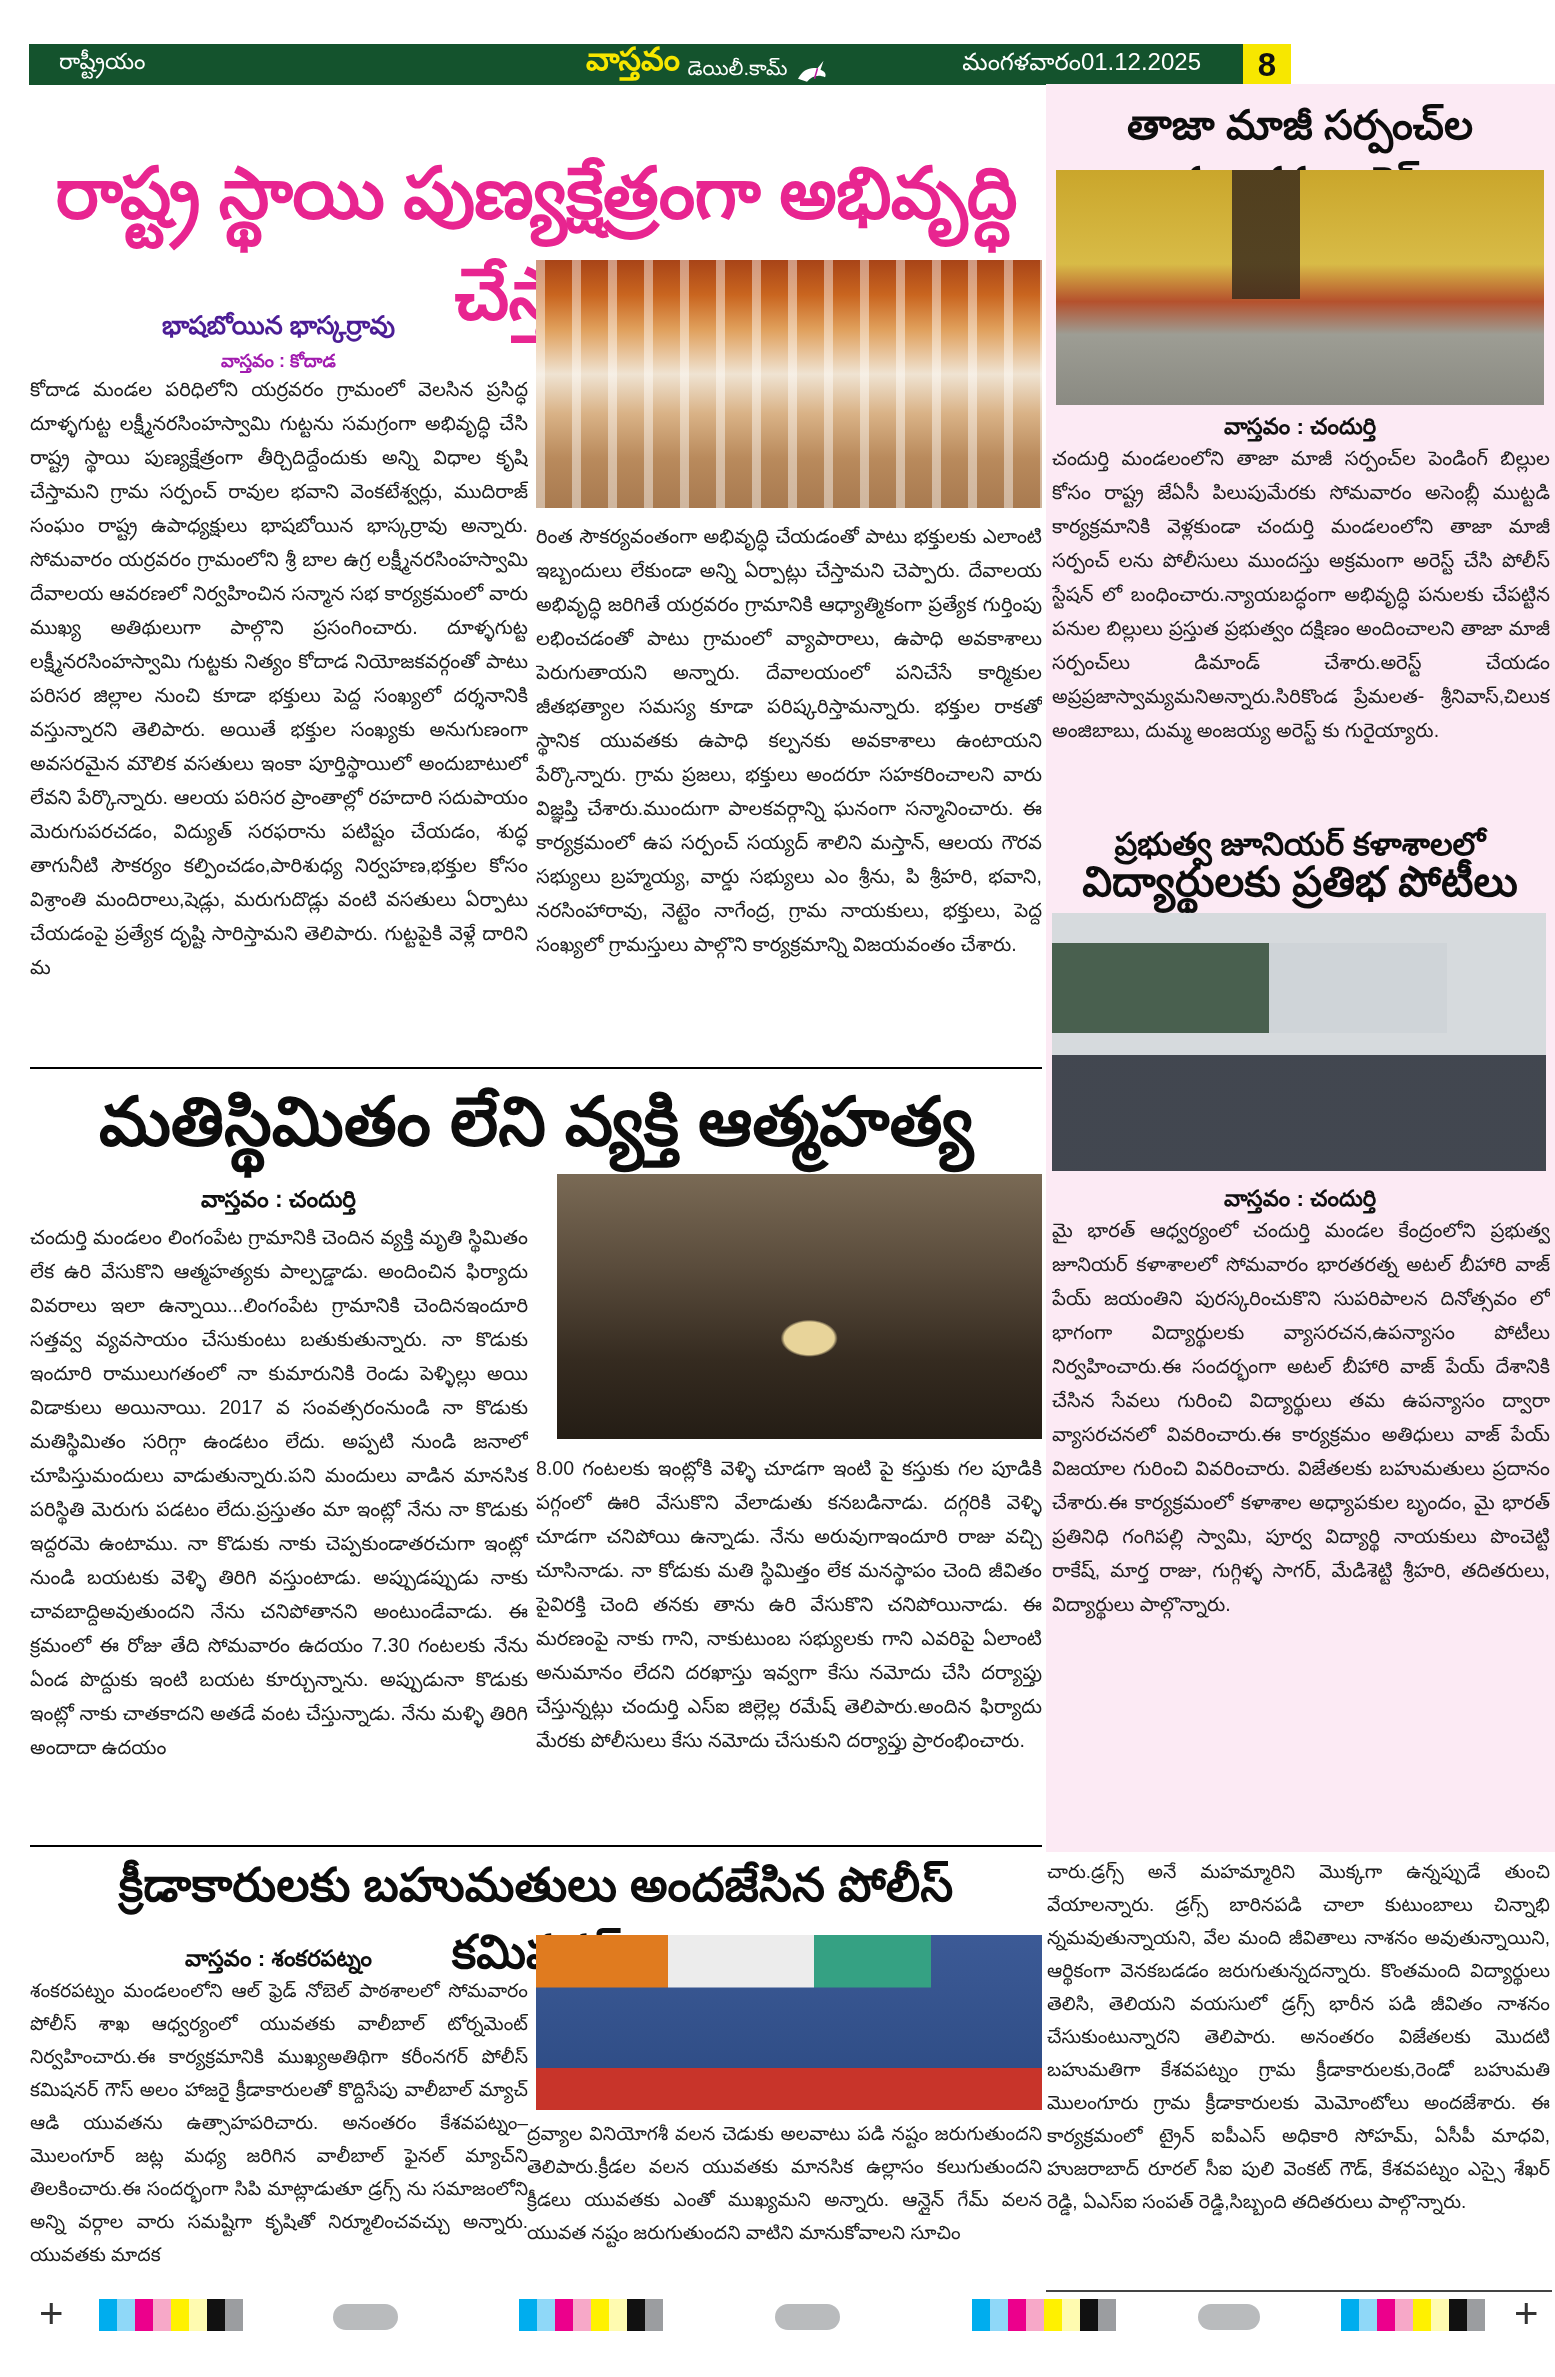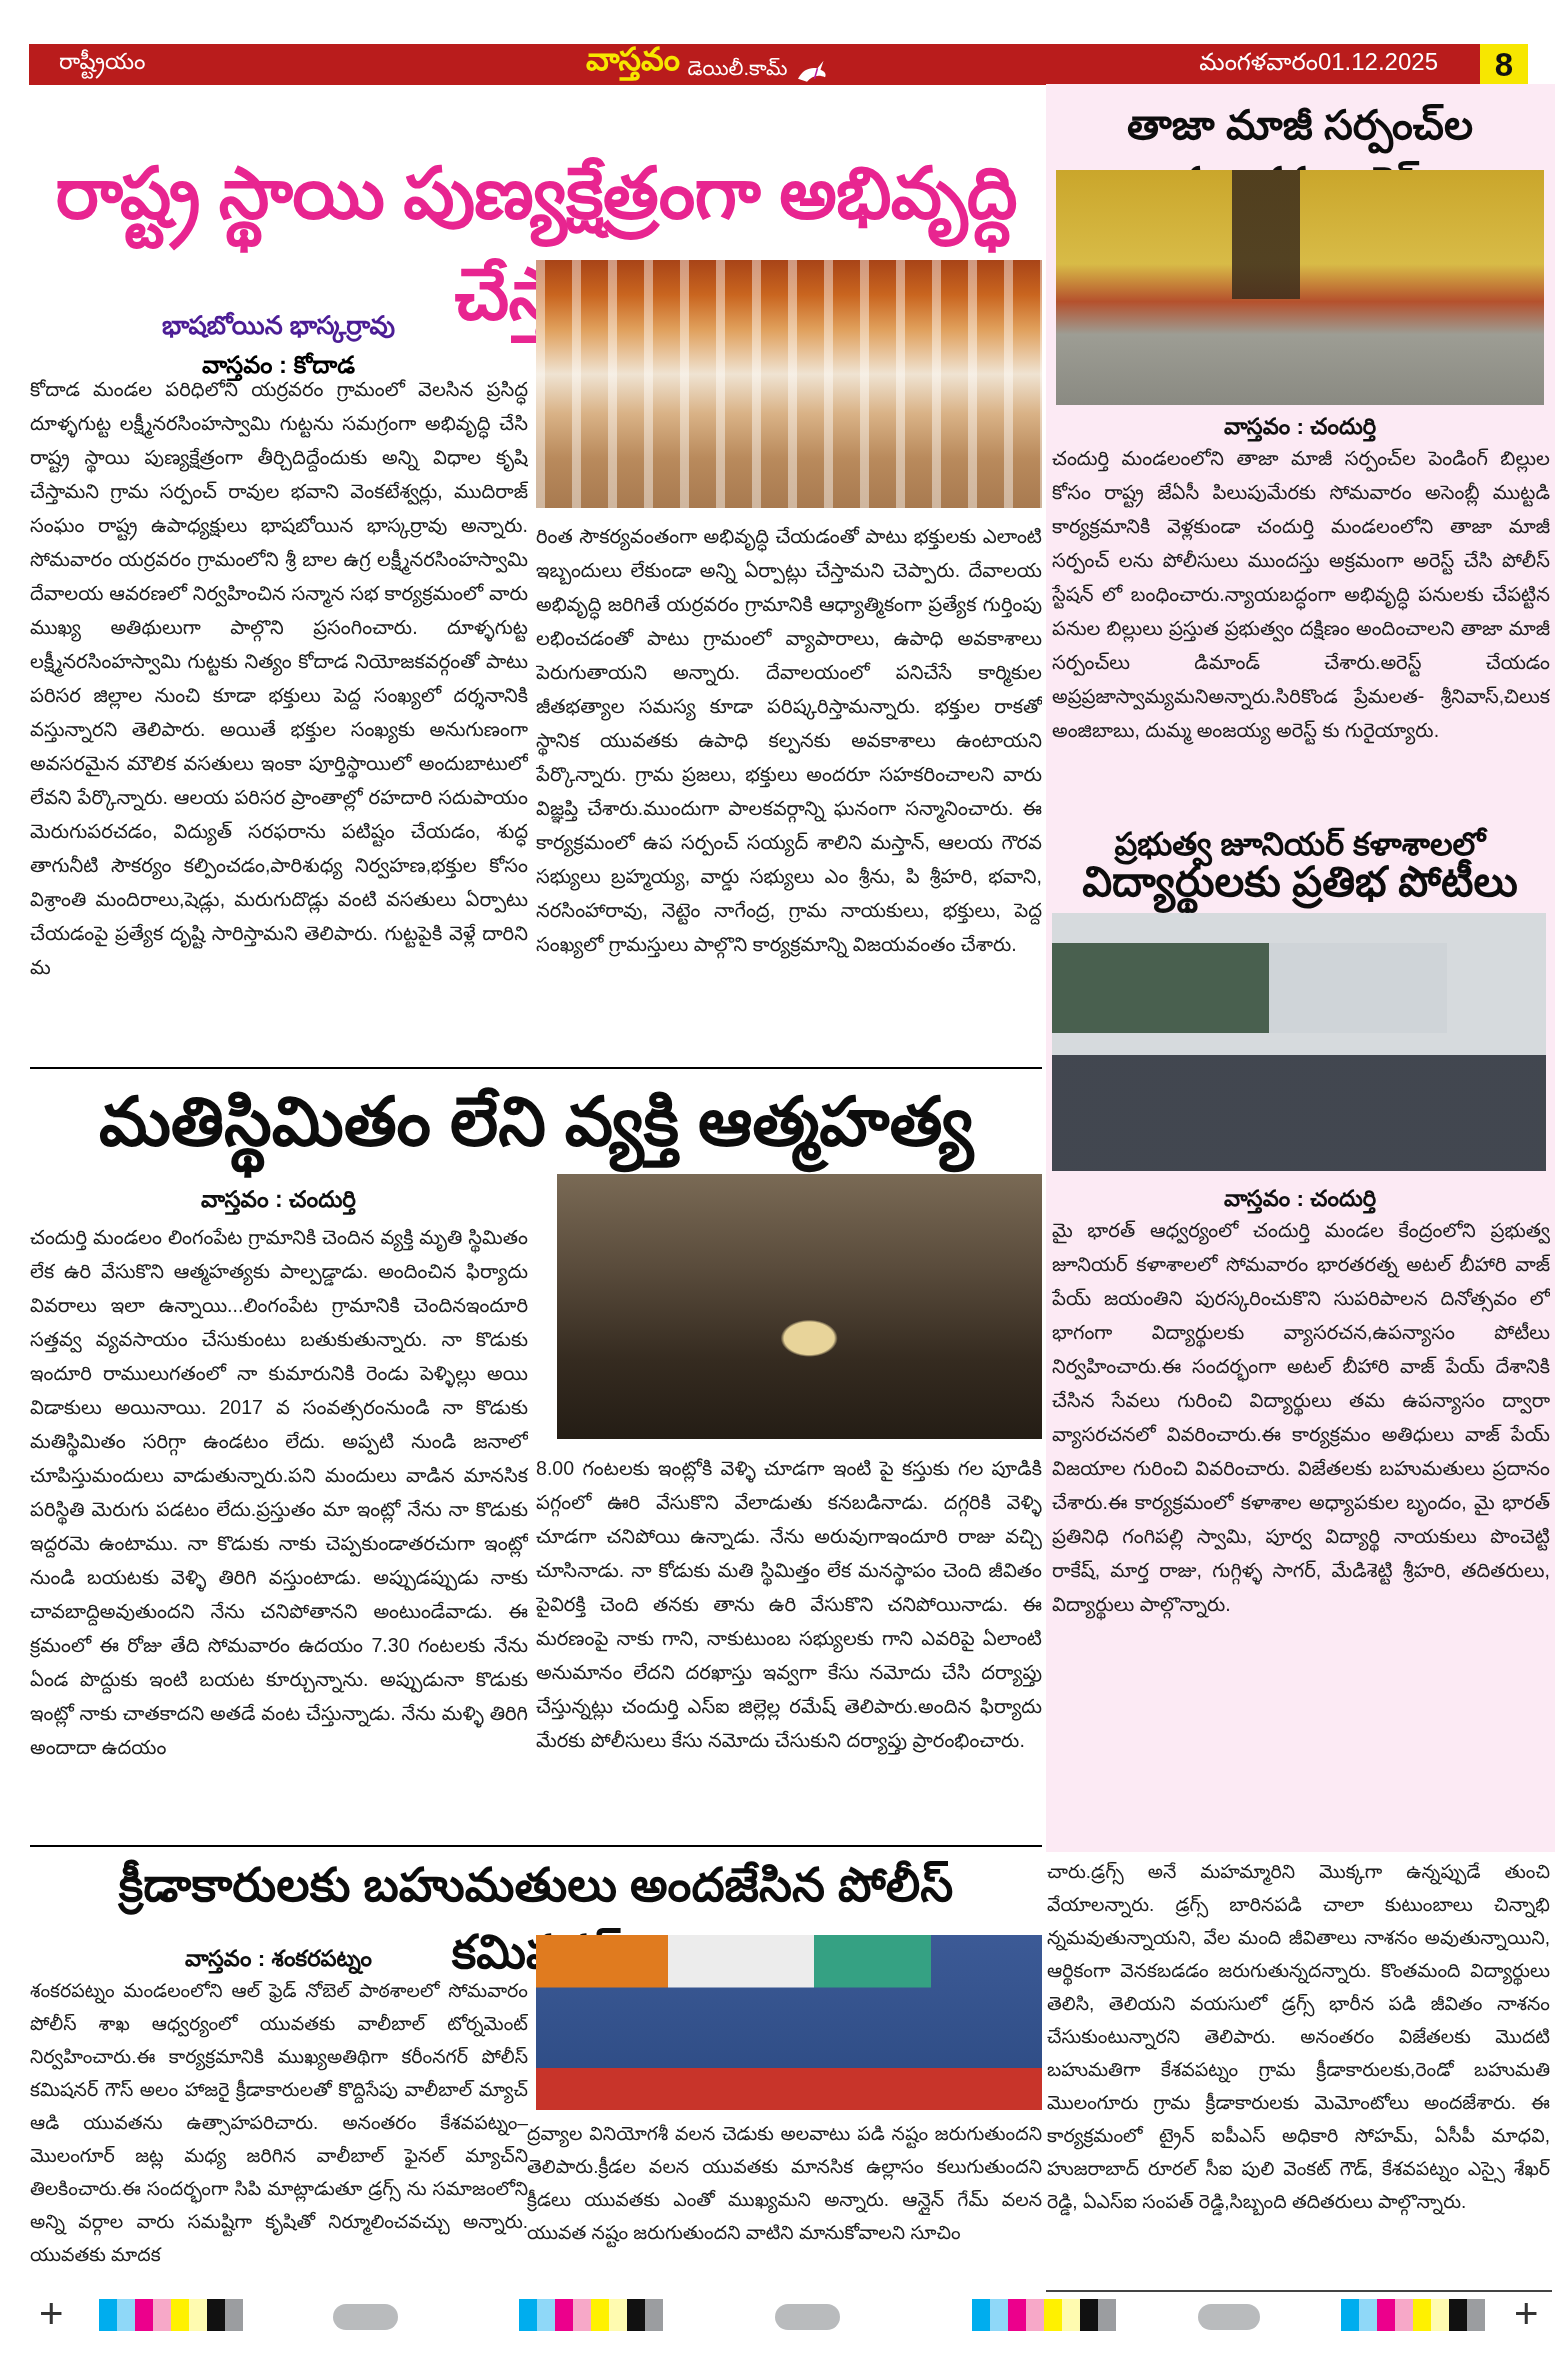--- a/index.html
+++ b/index.html
@@ -31,42 +31,42 @@
   .swatchrow{display:flex;}
   .swatchrow div{width:18px;height:32px;}
   .pill{background:#b9bbbd;border-radius:13.5px;}
   .crosshair{font-size:42px;font-weight:300;color:#333;line-height:30px;}
 </style>
 </head>
 <body>
 
 <div id="page">
 
-  <div class="abs" style="left:29px;top:44px;width:1499px;height:41px;background:#b91c1c;display:flex;align-items:center;">
+  <div class="abs" style="left:29px;top:44px;width:1262px;height:41px;background:#14532d;display:flex;align-items:center;">
     <div style="color:#fff;font-size:22.6px;margin-left:30px;">రాష్ట్రీయం</div>
     <div class="abs" style="left:557px;top:0;height:41px;display:flex;align-items:flex-end;gap:7.5px;">
       <span style="color:#f7e700;font-size:32px;font-weight:bold;">వాస్తవం</span>
       <span style="color:#ffffff;font-size:20.3px;">డెయిలీ.కామ్</span>
       <span style="display:inline-block;width:33px;height:29px;">
         <svg viewBox="0 0 44 38" width="33" height="29">
           <path d="M4 30 C10 18 20 14 30 16 L38 6 L34 18 C40 20 42 24 40 28 C32 24 22 26 16 34 Z" fill="#ffffff"></path>
           <path d="M30 16 L26 30" stroke="#b9189b" stroke-width="2" fill="none"></path>
         </svg>
       </span>
     </div>
     <div class="abs" style="right:90px;top:0;height:41px;display:flex;align-items:center;color:#fff;font-size:24px;">మంగళవారం01.12.2025</div>
     <div class="abs" style="right:0;top:0;width:48px;height:41px;background:#f7e700;display:flex;align-items:center;justify-content:center;">
       <span style="color:#111;font-size:33px;font-weight:bold;">8</span>
     </div>
   </div>
 
   <div class="abs center" style="left:22.6px;top:152px;width:1027px;font-size:72px;font-weight:900;color:#e82590;letter-spacing:-0.8px;">రాష్ట్ర స్థాయి పుణ్యక్షేత్రంగా అభివృద్ధి చేస్తాం</div>
 
   <div class="abs center" style="left:30px;top:311px;width:497px;font-size:25.6px;font-weight:bold;color:#4c1d95;">భాషబోయిన భాస్కర్రావు</div>
-  <div class="abs center" style="left:30px;top:351px;width:497px;font-size:24px;font-weight:bold;color:#000000;">వాస్తవం : కోదాడ</div>
+  <div class="abs center" style="left:30px;top:351px;width:497px;font-size:18px;font-weight:bold;color:#a21caf;">వాస్తవం : కోదాడ</div>
 
   <div class="abs photo photo-main" style="left:536px;top:260px;width:506px;height:248px;"></div>
 
   <div class="abs bodytxt just" style="left:30px;top:372px;width:498px;height:709px;">కోదాడ మండల పరిధిలోని యర్రవరం గ్రామంలో వెలసిన ప్రసిద్ధ దూళ్ళగుట్ట లక్ష్మీనరసింహస్వామి గుట్టను సమగ్రంగా అభివృద్ధి చేసి రాష్ట్ర స్థాయి పుణ్యక్షేత్రంగా తీర్చిదిద్దేందుకు అన్ని విధాల కృషి చేస్తామని గ్రామ సర్పంచ్ రావుల భవాని వెంకటేశ్వర్లు, ముదిరాజ్ సంఘం రాష్ట్ర ఉపాధ్యక్షులు భాషబోయిన భాస్కర్రావు అన్నారు. సోమవారం యర్రవరం గ్రామంలోని శ్రీ బాల ఉగ్ర లక్ష్మీనరసింహస్వామి దేవాలయ ఆవరణలో నిర్వహించిన సన్మాన సభ కార్యక్రమంలో వారు ముఖ్య అతిథులుగా పాల్గొని ప్రసంగించారు. దూళ్ళగుట్ట లక్ష్మీనరసింహస్వామి గుట్టకు నిత్యం కోదాడ నియోజకవర్గంతో పాటు పరిసర జిల్లాల నుంచి కూడా భక్తులు పెద్ద సంఖ్యలో దర్శనానికి వస్తున్నారని తెలిపారు. అయితే భక్తుల సంఖ్యకు అనుగుణంగా అవసరమైన మౌలిక వసతులు ఇంకా పూర్తిస్థాయిలో అందుబాటులో లేవని పేర్కొన్నారు. ఆలయ పరిసర ప్రాంతాల్లో రహదారి సదుపాయం మెరుగుపరచడం, విద్యుత్ సరఫరాను పటిష్టం చేయడం, శుద్ధ తాగునీటి సౌకర్యం కల్పించడం,పారిశుధ్య నిర్వహణ,భక్తుల కోసం విశ్రాంతి మందిరాలు,షెడ్లు, మరుగుదొడ్లు వంటి వసతులు ఏర్పాటు చేయడంపై ప్రత్యేక దృష్టి సారిస్తామని తెలిపారు. గుట్టపైకి వెళ్లే దారిని మ</div>
   <div class="abs bodytxt just" style="left:536px;top:519px;width:506px;height:563px;">రింత సౌకర్యవంతంగా అభివృద్ధి చేయడంతో పాటు భక్తులకు ఎలాంటి ఇబ్బందులు లేకుండా అన్ని ఏర్పాట్లు చేస్తామని చెప్పారు. దేవాలయ అభివృద్ధి జరిగితే యర్రవరం గ్రామానికి ఆధ్యాత్మికంగా ప్రత్యేక గుర్తింపు లభించడంతో పాటు గ్రామంలో వ్యాపారాలు, ఉపాధి అవకాశాలు పెరుగుతాయని అన్నారు. దేవాలయంలో పనిచేసే కార్మికుల జీతభత్యాల సమస్య కూడా పరిష్కరిస్తామన్నారు. భక్తుల రాకతో స్థానిక యువతకు ఉపాధి కల్పనకు అవకాశాలు ఉంటాయని పేర్కొన్నారు. గ్రామ ప్రజలు, భక్తులు అందరూ సహకరించాలని వారు విజ్ఞప్తి చేశారు.ముందుగా పాలకవర్గాన్ని ఘనంగా సన్మానించారు. ఈ కార్యక్రమంలో ఉప సర్పంచ్ సయ్యద్ శాలిని మస్తాన్, ఆలయ గౌరవ సభ్యులు బ్రహ్మయ్య, వార్డు సభ్యులు ఎం శ్రీను, పి శ్రీహరి, భవాని, నరసింహారావు, నెట్టెం నాగేంద్ర, గ్రామ నాయకులు, భక్తులు, పెద్ద సంఖ్యలో గ్రామస్తులు పాల్గొని కార్యక్రమాన్ని విజయవంతం చేశారు.</div>
 
   <div class="abs" style="left:30px;top:1067px;width:1012px;height:2.3px;background:#000;"></div>
 
   <div class="abs center" style="left:22.6px;top:1082px;width:1027px;font-size:68px;font-weight:800;color:#0d0d0d;">మతిస్థిమితం లేని వ్యక్తి ఆత్మహత్య</div>
   <div class="abs center" style="left:30px;top:1186px;width:497px;font-size:23px;font-weight:bold;color:#111;">వాస్తవం : చందుర్తి</div>

